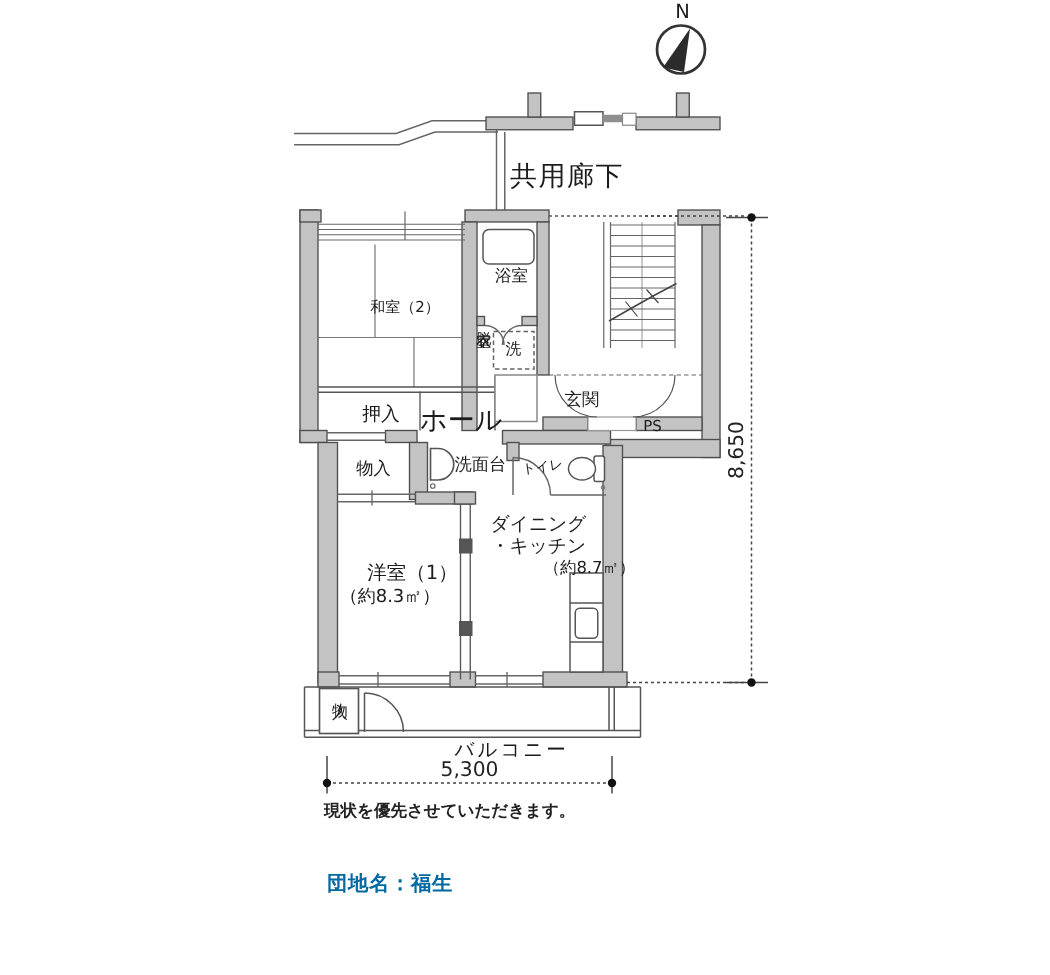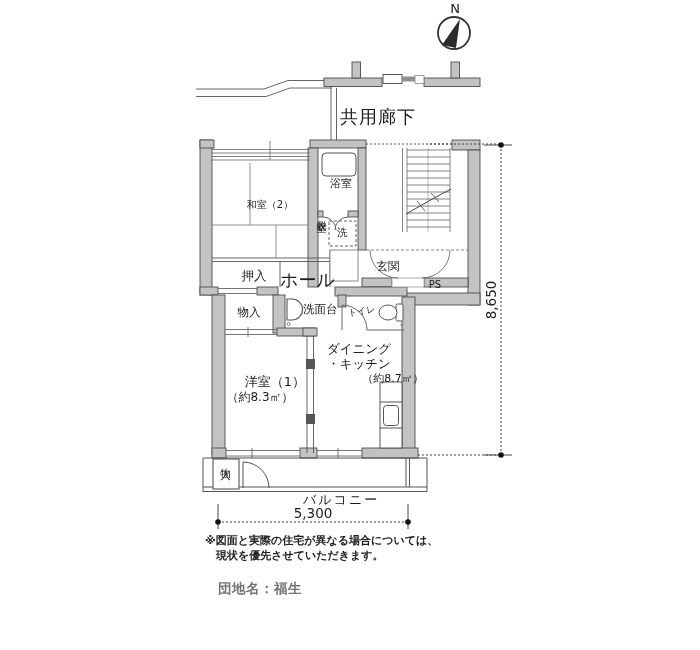--- a/index.html
+++ b/index.html
@@ -4,21 +4,21 @@
 <style>
   html,body{margin:0;padding:0;background:#fff;}
   #stage{position:relative;width:700px;height:650px;background:#ffffff;overflow:hidden;
          font-family:"DejaVu Sans","Liberation Sans",sans-serif;color:#1c1c1c;}
   #plan-svg{position:absolute;left:0;top:0;}
   .lbl{position:absolute;white-space:nowrap;color:#1c1c1c;}
   .ctr{text-align:center;}
   .vert{writing-mode:vertical-rl;text-orientation:upright;letter-spacing:1px;}
   .notes{position:absolute;left:205px;top:534px;font-size:11px;line-height:14.5px;font-weight:bold;color:#222;}
   .notes .indent{margin-left:11px;}
-  .info{position:absolute;left:218px;top:580px;font-size:13.5px;line-height:17.5px;font-weight:bold;letter-spacing:0.5px;color:#737373;font-family:Liberation Serif, serif;}
+  .info{position:absolute;left:218px;top:580px;font-size:13.5px;line-height:17.5px;font-weight:bold;letter-spacing:0.5px;color:#0369a1;font-family:Liberation Serif, serif;}
   .dim{font-size:13.5px;color:#222;}
 </style>
 </head>
 <body>
 
 <div id="stage">
 
   <svg id="plan-svg" width="700" height="650" viewBox="0 0 700 650">
     <g fill="none" stroke="#4d4d4d" stroke-width="1">
 
@@ -231,21 +231,20 @@
   <div class="lbl ctr" style="left:313px;top:371px;width:92px;font-size:11px;margin-left:34px;">（約8.7㎡）</div>
   <div class="lbl ctr" style="left:225px;top:373px;width:100px;font-size:13px;">洋室（1）</div>
   <div class="lbl ctr" style="left:225px;top:389px;width:70px;font-size:12px;">（約8.3㎡）</div>
   <div class="lbl" style="left:303px;top:463px;font-size:13px;letter-spacing:2px;margin-top:28px;">バルコニー</div>
   <div class="lbl vert" style="left:219px;top:460px;font-size:10.5px;">物入</div>
 
   <div class="lbl dim" style="left:491px;top:300px;transform:translate(-50%,-50%) rotate(-90deg);">8,650</div>
   <div class="lbl dim ctr" style="left:285px;top:505px;width:56px;">5,300</div>
 
   <div class="notes">
-    <div>※図面と実際の住宅が異なる場合については、</div>
     <div class="indent">現状を優先させていただきます。</div>
   </div>
 
   <div class="info">
     <div>団地名：福生</div>
   </div>
 
 </div>
 
 </body></html>

